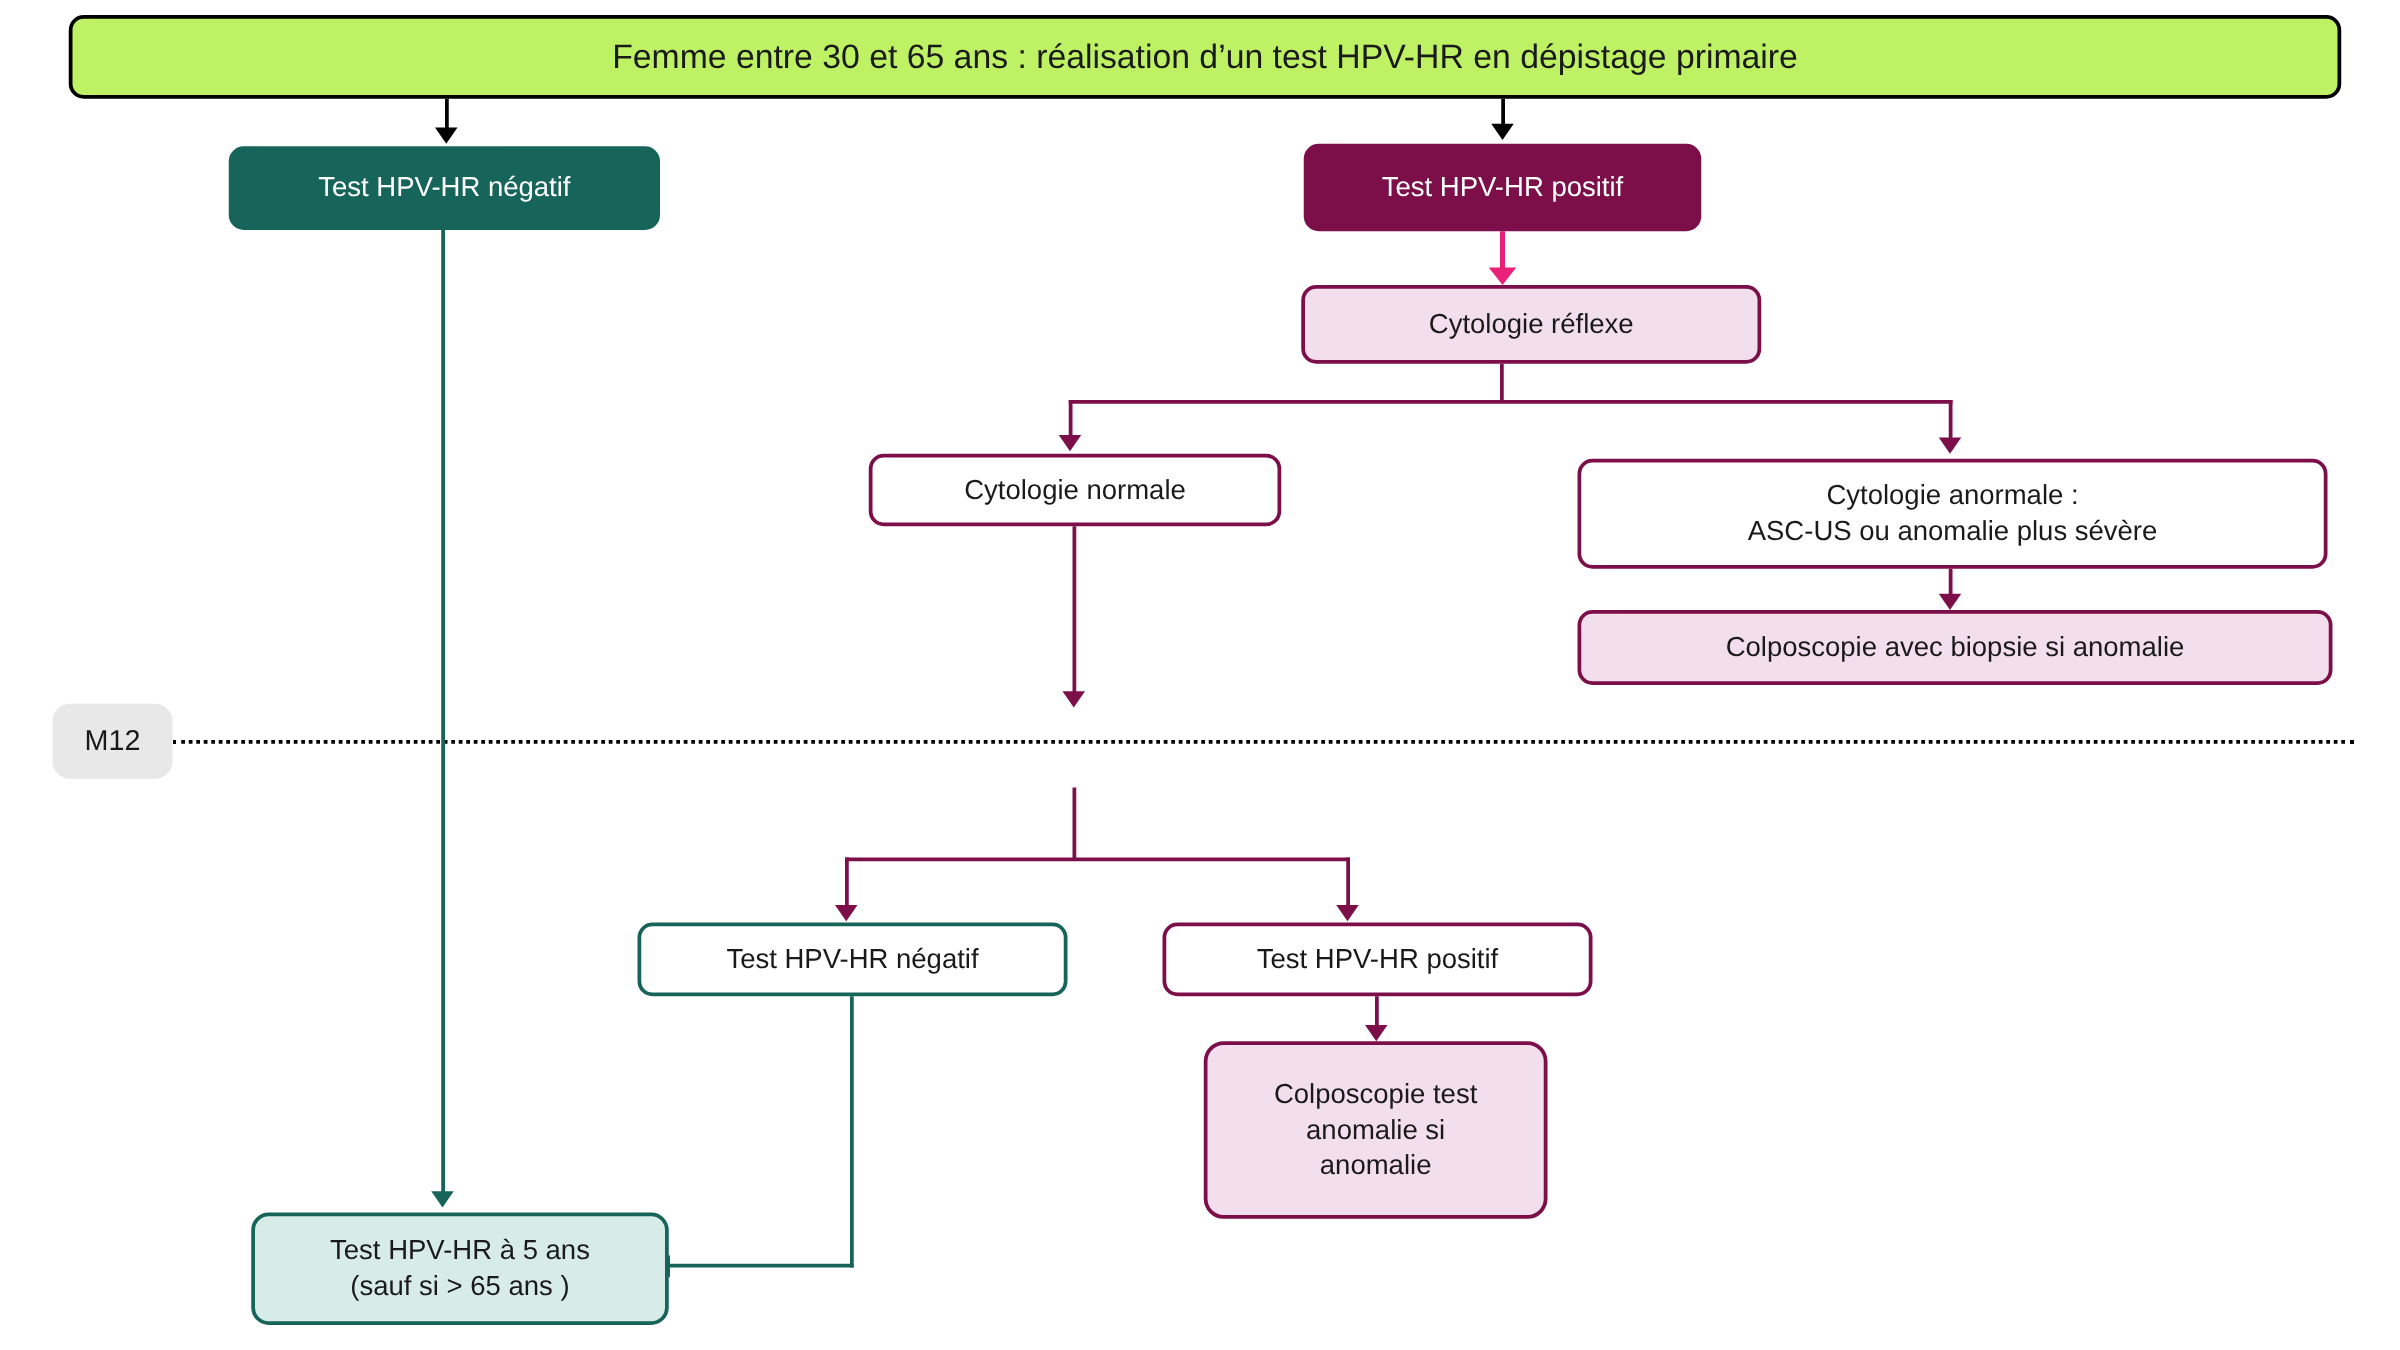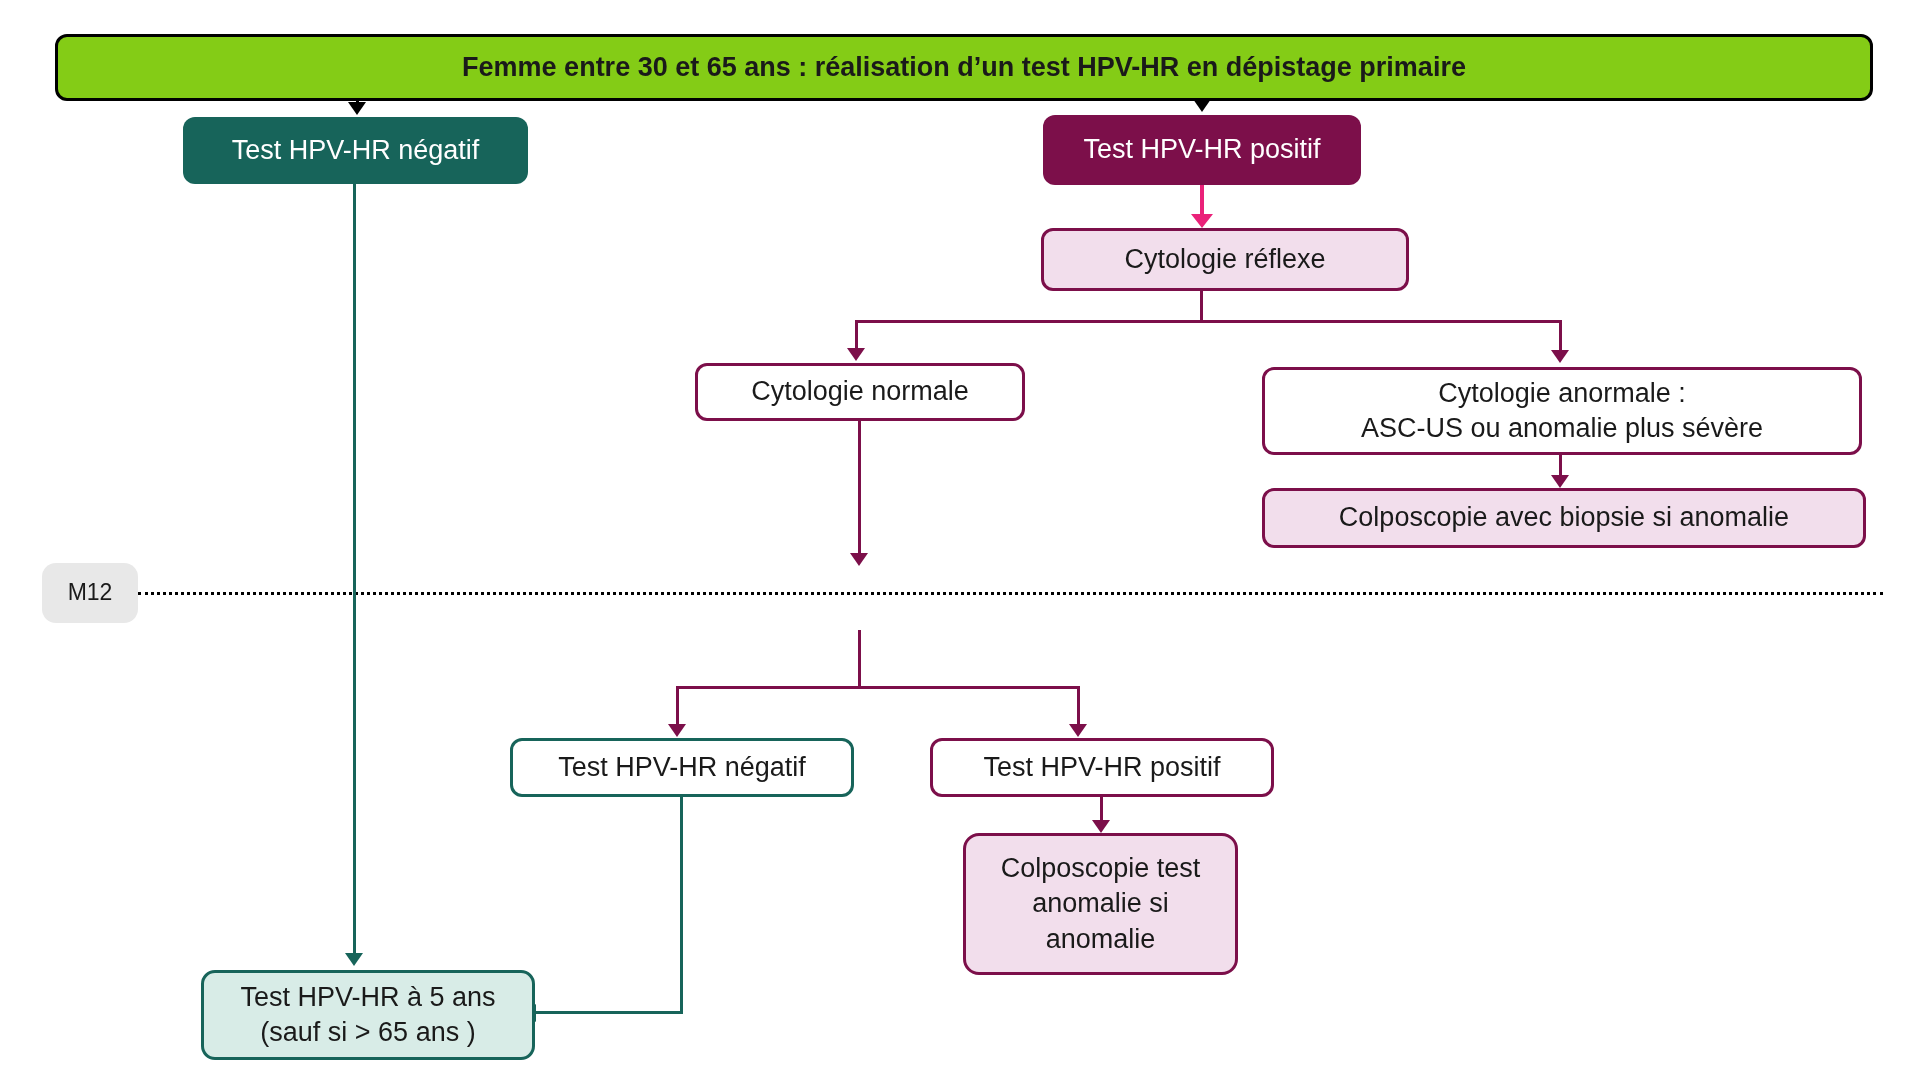--- a/index.html
+++ b/index.html
@@ -16,33 +16,32 @@
   .canvas{position:relative;width:1920px;height:1080px;background:#fff;overflow:hidden;}
 
   .node{
     position:absolute;
     box-sizing:border-box;
     display:flex;
     flex-direction:column;
     align-items:center;
     justify-content:center;
     text-align:center;
-    font-size:27px;
+    font-size:22px;
     line-height:1.3;
     z-index:2;
   }
   .node span{display:block;}
 
   .title-box{
     border:3px solid var(--black);
     border-radius:12px;
-    background:#84cc16;
-    font-weight:bold;
+    background:#bef264;
+    font-weight:normal;
     font-size:27px;
-    margin-top:22px;
   }
   .teal-solid{background:var(--teal_dark);border-radius:12px;color:#fff;}
   .magenta-solid{background:var(--magenta_dark);border-radius:12px;color:#fff;}
   .pink-box{background:var(--pink_light_fill);border:3px solid var(--magenta_dark);border-radius:12px;}
   .outline-magenta{background:#fff;border:3px solid var(--magenta_dark);border-radius:12px;}
   .outline-teal{background:#fff;border:3px solid var(--teal_dark);border-radius:12px;}
   .teal-light{background:var(--teal_light_fill);border:3px solid var(--teal_dark);border-radius:14px;}
   .gray-tag{background:var(--gray_label_fill);border-radius:14px;font-size:23px;text-align:center;}
 
   .line{position:absolute;z-index:1;}

